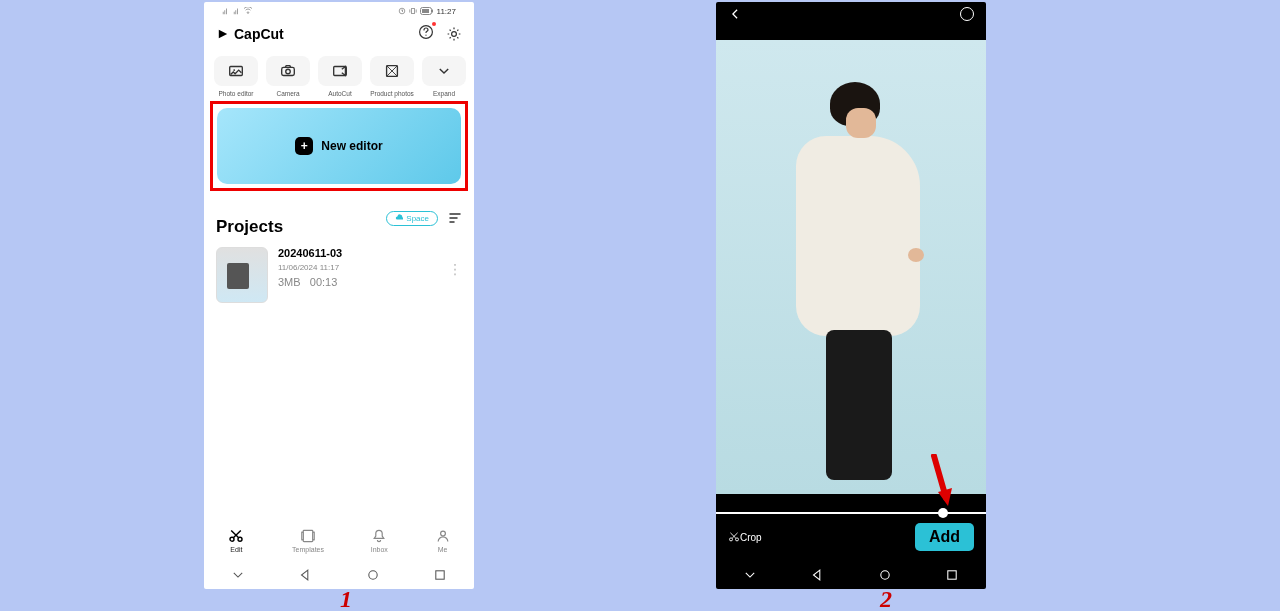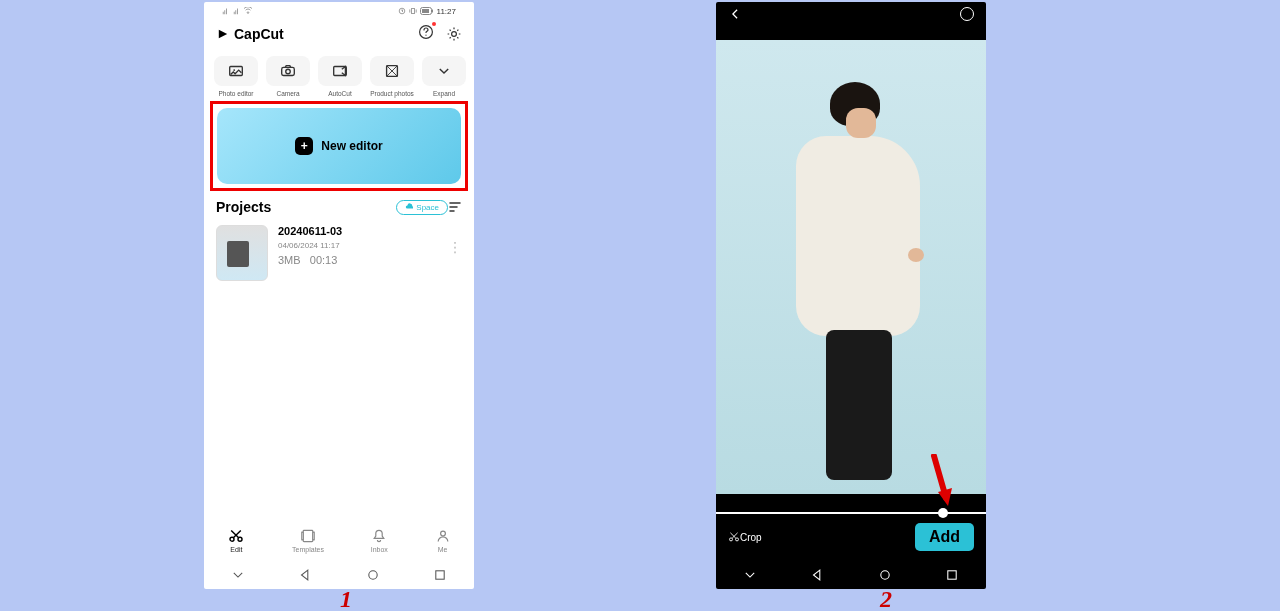--- a/index.html
+++ b/index.html
@@ -55,22 +55,22 @@
   .new-project {
     height: 76px;
     background: linear-gradient(135deg,#a6e6fb 0%,#5ec9ea 100%);
     border-radius: 10px;
     display: flex; align-items: center; justify-content: center; gap:8px;
     font-weight:700; font-size:12px;
   }
   .plus-icon { width:18px; height:18px; background:#000; border-radius:5px; display:flex;align-items:center;justify-content:center;color:#fff; font-size:12px; font-weight:900;}
 
   .projects-header { display:flex; justify-content:space-between; align-items:center; padding: 2px 12px;}
-  .projects-title { font-weight:800; font-size:14px;}
-  .projects-hr { display:flex; gap:0; align-items:center;}
+  .projects-title { font-weight:800; font-size:17px;margin-top:18px;}
+  .projects-hr { display:flex; gap:10px; align-items:center;}
   .space-btn { border:1px solid #2bc1d6; color:#2bc1d6; font-size:8px; padding:2px 8px; border-radius:10px; display:flex; gap:3px; align-items:center;}
 
   .project-item { display:flex; padding:8px 12px; gap:10px; align-items:flex-start;}
   .thumb { width:52px; height:56px; background:linear-gradient(180deg,#e0e0e0 0%,#cfe8f4 100%); border-radius:6px; border:1px solid #ddd; position:relative; overflow:hidden;}
   .thumb::after{content:"";position:absolute;left:10px;top:15px;width:22px;height:26px;background:#555;border-radius:2px;}
   .proj-meta { flex:1; }
   .proj-name { font-size:11px; font-weight:600; }
   .proj-date { font-size:8px; color:#888; margin-top:4px;}
   .proj-info { font-size:11px; color:#888; margin-top:4px;}
   .proj-more { color:#bbb; font-size:14px; padding-top:14px;}
@@ -233,21 +233,21 @@
       <svg width="14" height="12" viewBox="0 0 14 12">
           <path d="M2 2h10M2 6h7M2 10h4" stroke="#333" stroke-width="1.5" stroke-linecap="round"></path>
         </svg>
     </div>
   </div>
 
   <div class="project-item">
     <div class="thumb"></div>
     <div class="proj-meta">
       <div class="proj-name">20240611-03</div>
-      <div class="proj-date">04/06/2024 11:17</div>
+      <div class="proj-date">11/06/2024 11:17</div>
       <div class="proj-info">
         <span>3MB</span> &nbsp; <span>00:13</span>
       </div>
     </div>
     <div class="proj-more">⋮</div>
   </div>
 
   <div class="bottom-nav">
     <div class="nav-item">
       <svg width="18" height="16" viewBox="0 0 20 20">

